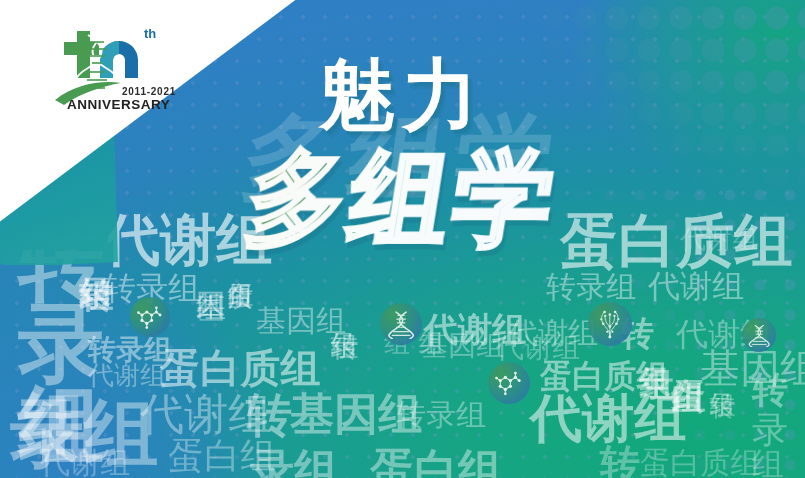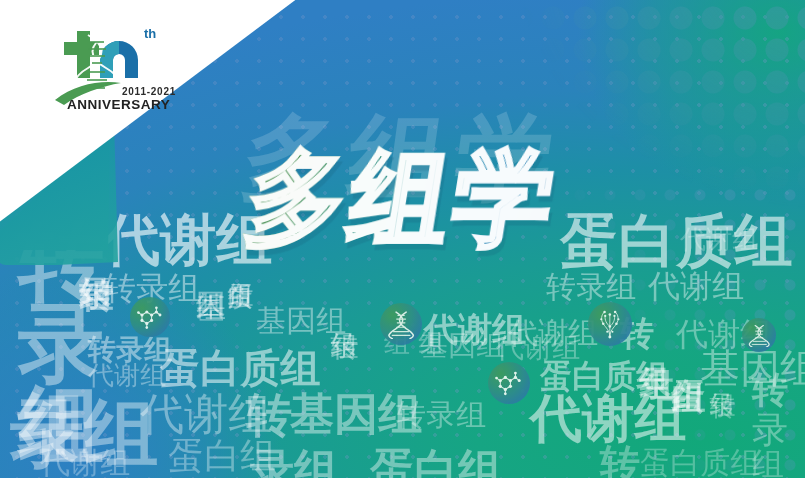--- a/index.html
+++ b/index.html
@@ -373,17 +373,20 @@
       <text x="196" y="36" font-family="Liberation Sans, sans-serif" font-size="26" font-weight="700" fill="#1a6fa8">th</text>
 
       <path d="M18 160 C58 128, 110 120, 150 126 C112 132, 66 148, 36 170 z" fill="#4a9b52"></path>
 
       <text x="152" y="150" font-family="Liberation Sans, sans-serif" font-size="20" font-weight="700" fill="#2b2b2b" letter-spacing="1.5">2011-2021</text>
 
       <text x="42" y="178" font-family="Liberation Sans, sans-serif" font-size="27" font-weight="700" fill="#222222" letter-spacing="1">ANNIVERSARY</text>
     </svg>
   </div>
 
+  <div class="title-wrap">
+    <span class="title-main">魅力</span>
+  </div>
   <div class="title-sub-holder">
     <span class="title-sub">多组学</span>
   </div>
 
 </div>
 
 </body></html>

